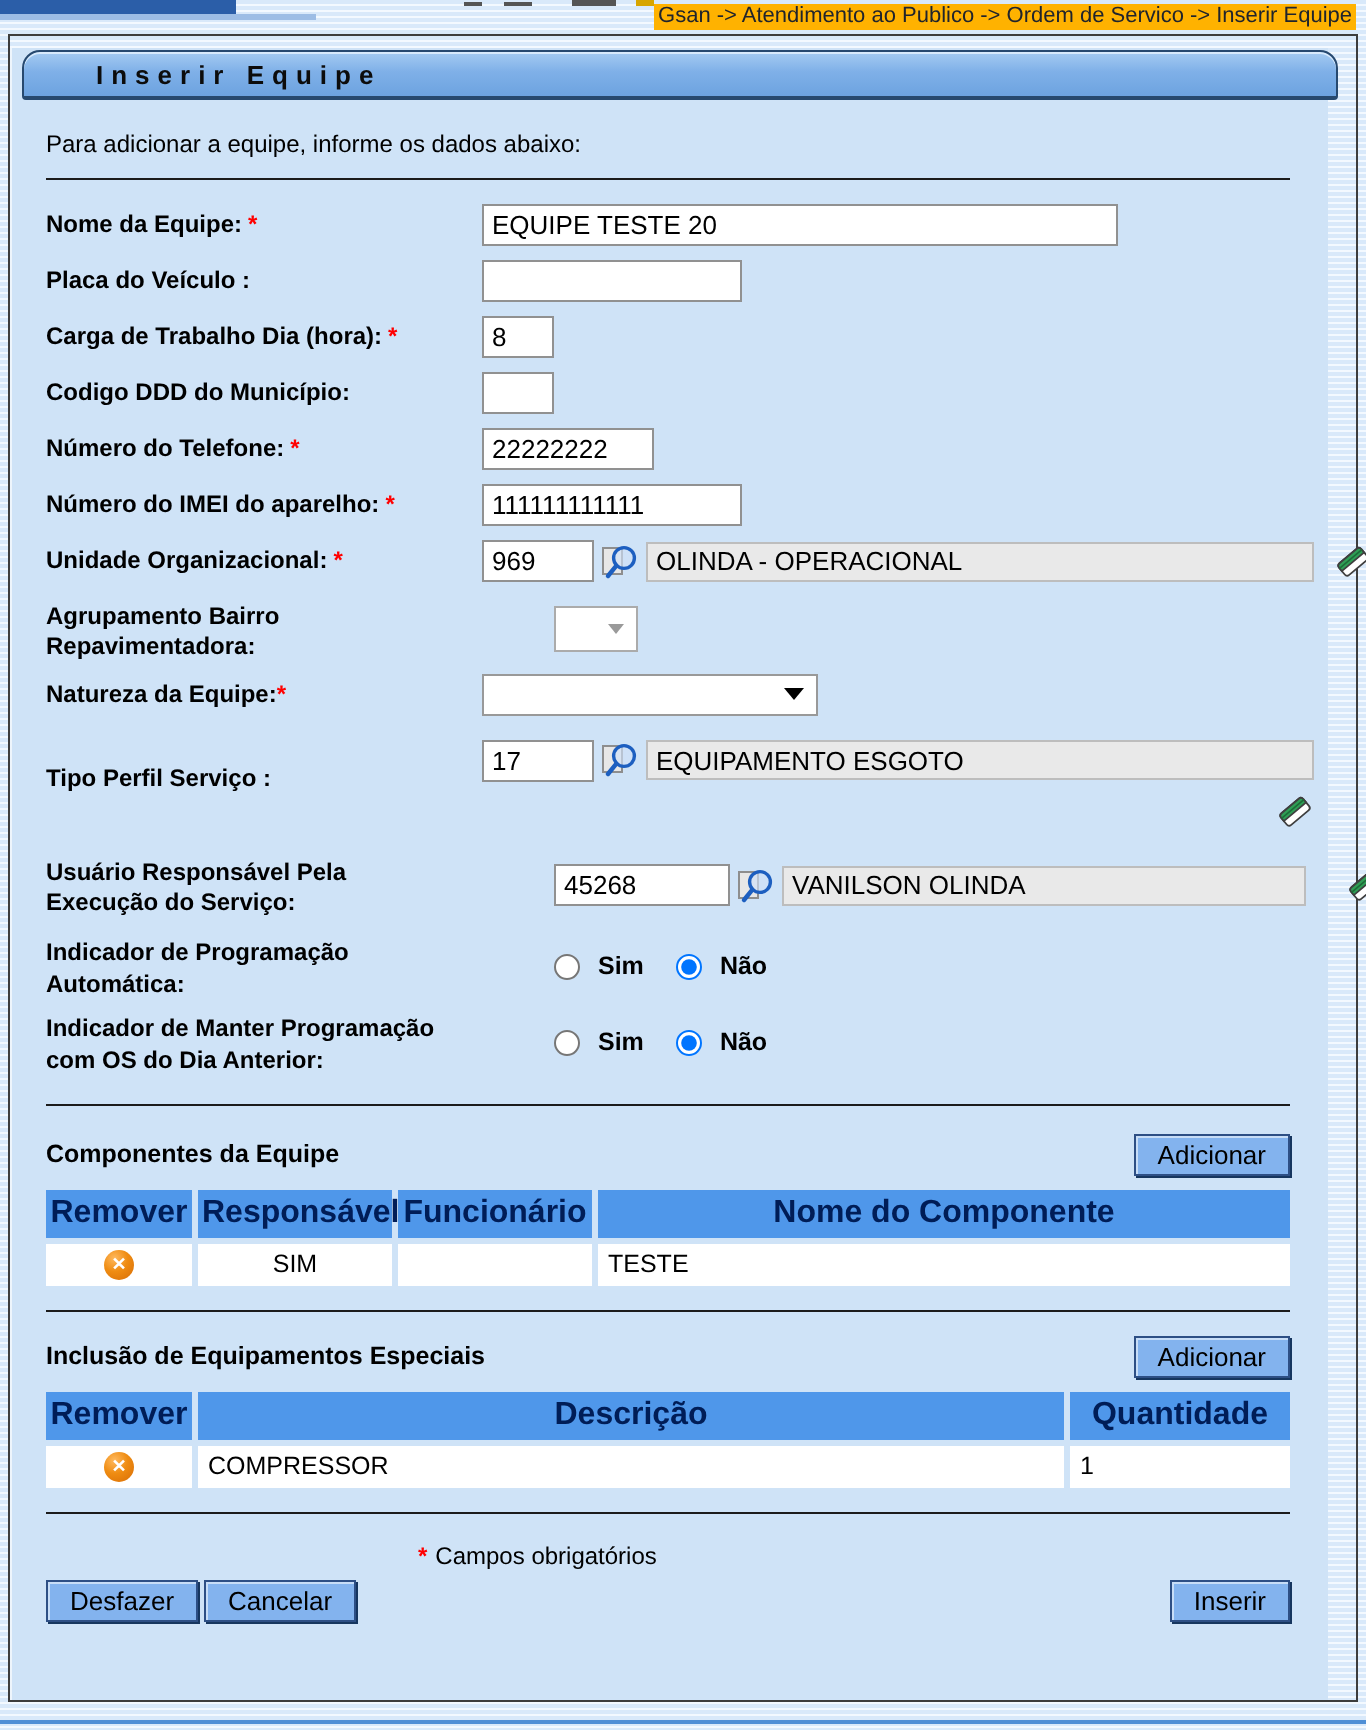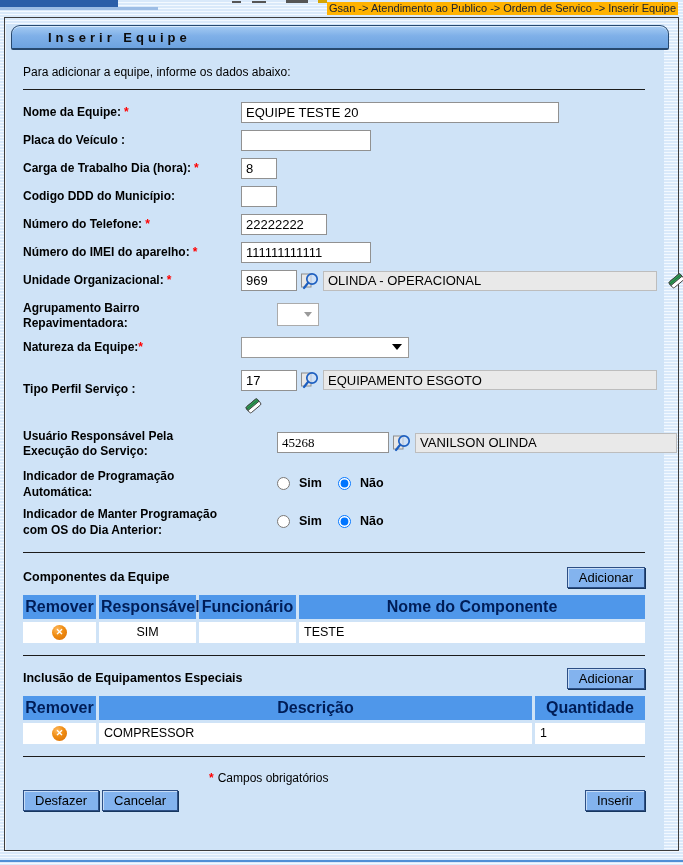--- a/index.html
+++ b/index.html
@@ -40,21 +40,21 @@
   .content { position:relative; margin:3px 15px 0 6px; padding:0 16px 0 10px; }
   .intro { margin:15px 0 0 2px; font-size:12px; color:#000; }
   .rule { border:0; border-top:1px solid #1c1c1c; margin:10px 2px 12px 2px; }
   
   .frow { display:flex; align-items:flex-start; margin:0 0 7px 2px; }
   .frow.vcenter { align-items:center;gap:36px; }
   .flabel { width:204px; min-width:204px; margin-right:14px; font-size:12px; font-weight:bold; color:#000; line-height:1.28; padding-top:3px; }
   .req { color:#f00; font-weight:bold; margin-left:3px; }
   .req.tight { margin-left:0; }
   .controls { display:flex; align-items:center; gap:3px; }
-  .controls-col { display:flex; flex-direction:column; gap:2px; }
+  .controls-col { display:flex; flex-direction:column; gap:2px;align-items:flex-end; }
   input.txt {
     height:21px; border:1px solid #919191; background:#fff; font-family:"Liberation Sans",sans-serif;
     font-size:13px; color:#000; padding:1px 4px;
   }
   .rofield {
     height:20px; background:#e9e9e9; border:1px solid #bdbdbd; font-size:13px; color:#000;
     display:flex; align-items:center; padding:0 4px; overflow:hidden; white-space:nowrap;
   }
   .icon-btn { width:20px; height:20px; display:inline-flex; align-items:center; justify-content:center; cursor:pointer; }
   
@@ -230,21 +230,21 @@
                 <line x1="2" y1="8" x2="16.5" y2="8" stroke="#1d6b38" stroke-width="0.8"></line>
               </g>
             </svg>
         </span>
       </div>
     </div>
 
     <div class="frow vcenter" style="margin-top:10px;">
       <div class="flabel"><span>Usuário Responsável Pela Execução do Serviço:</span></div>
       <div class="controls">
-        <input class="txt" style="width: 112px; font-family: Liberation Serif, serif;" value="45268">
+        <input class="txt" style="width: 88px;" value="45268">
         <span class="icon-btn">
           <svg width="20" height="20" viewBox="0 0 20 20">
               <rect x="1.5" y="3" width="9.5" height="13" fill="#e7e7e7" stroke="#8e8e8e"></rect>
               <circle cx="12" cy="8" r="5.2" fill="#cfe0f7" fill-opacity="0.65" stroke="#1d5fc0" stroke-width="1.7"></circle>
               <line x1="8.2" y1="11.8" x2="4" y2="17" stroke="#1d5fc0" stroke-width="2.2" stroke-linecap="round"></line>
             </svg>
         </span>
         <div class="rofield" style="width:262px;">VANILSON OLINDA</div>
         <span class="icon-btn" style="margin-left:16px;">
           <svg width="19" height="19" viewBox="0 0 19 19">

